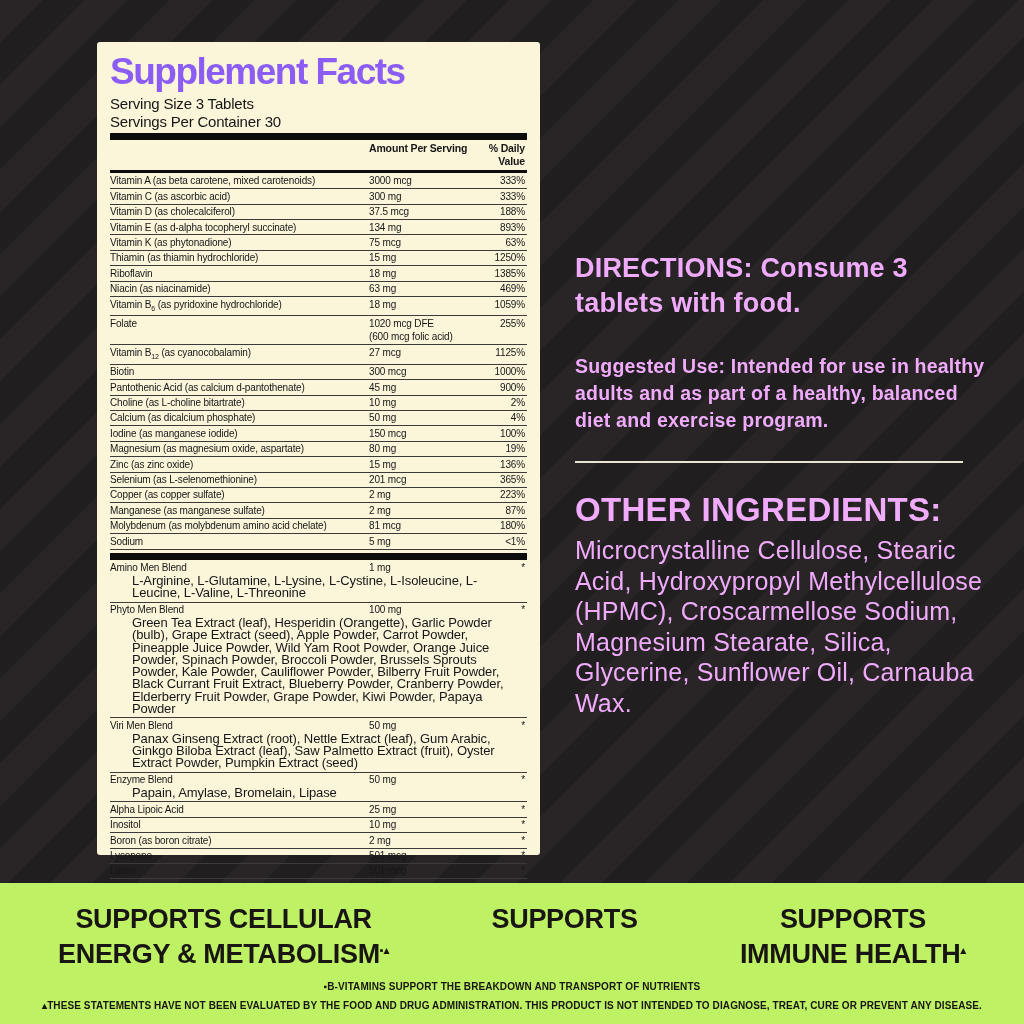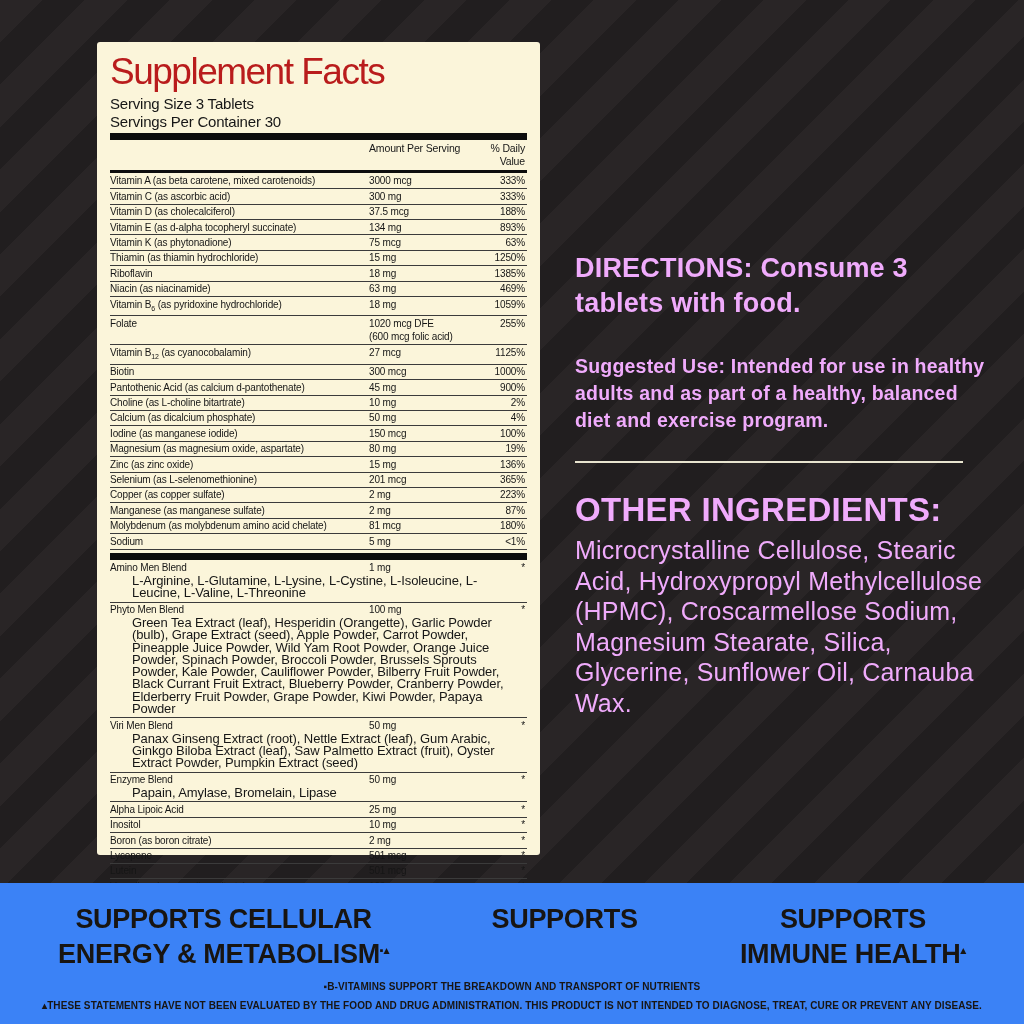--- a/index.html
+++ b/index.html
@@ -8,33 +8,33 @@
     font-family:"Liberation Sans",sans-serif;
     background-color:#211E1F;
     background-image:repeating-linear-gradient(135deg,#292526 0px,#292526 30px,#211E1F 30px,#211E1F 60px);
   }
   
   .panel{
     position:absolute;left:97px;top:42px;width:443px;height:813px;
     box-sizing:border-box;background:#FBF5DA;border-radius:3px;
     padding:10px 13px 6px 13px;color:#161616;
   }
-  .panel h1{margin:0;font-size:37px;font-weight:400;letter-spacing:-1.5px;color:#b91c1c;line-height:40px;}
+  .panel h1{margin:0;font-size:37px;font-weight:700;letter-spacing:-1.5px;color:#8b5cf6;line-height:40px;}
   .serv{font-size:15px;line-height:17.5px;letter-spacing:-0.2px;}
   .serv.first{margin-top:3px;}
   .bar{background:#0d0d0d;}
   .bar.thick{height:7px;margin:3px 0 1px;}
   .bar.med{height:3px;margin:1px 0 1px;}
   .frow{
     display:grid;grid-template-columns:1fr 102px 56px;align-items:start;
     font-size:10px;line-height:13.4px;letter-spacing:-0.15px;
     border-bottom:1px solid #3b3b3b;padding:0.5px 0;
   }
   .frow.header{border-bottom:none;font-size:10.5px;}
-  .frow.header .famt,.frow.header .fdv{font-weight:400;}
+  .frow.header .famt,.frow.header .fdv{font-weight:700;}
   .frow.bname{border-bottom:none;}
   .fname{white-space:nowrap;padding-right:4px;}
   .fname sub{font-size:7px;}
   .famt{text-align:left;}
   .famt2{display:block;}
   .fdv{text-align:right;padding-right:2px;}
   .bsub{
     font-size:13px;line-height:12.3px;letter-spacing:-0.1px;
     padding:0 2px 2px 22px;border-bottom:1px solid #3b3b3b;
   }
@@ -42,21 +42,21 @@
   
   .right{position:absolute;left:575px;top:251px;width:410px;color:#f0abfc;}
   .directions{margin:0 0 32px 0;font-size:27px;line-height:35px;font-weight:700;letter-spacing:0.2px;}
   .suggested{margin:0 0 27px 0;font-size:19.5px;line-height:27px;font-weight:700;letter-spacing:0.2px;}
   .divider{border:none;border-top:2px solid #E8E4CF;width:388px;margin:0 0 28px 0;}
   .other-h{margin:0 0 6px 0;font-size:33px;font-weight:800;letter-spacing:0.3px;}
   .other-t{margin:0;font-size:25px;line-height:30.5px;font-weight:400;letter-spacing:0.2px;}
   
   .banner{
     position:absolute;left:0;top:883px;width:1024px;height:141px;
-    background:#3b82f6;color:#181512;box-sizing:border-box;padding-top:21px;
+    background:#bef264;color:#181512;box-sizing:border-box;padding-top:21px;
   }
   .claims{display:flex;justify-content:space-between;padding:0 58px;}
   .claim{text-align:center;font-size:27px;line-height:31px;font-weight:800;letter-spacing:-0.3px;}
   .claim .sup{font-size:11px;vertical-align:9px;letter-spacing:0;}
   .note{
     text-align:center;font-size:10px;line-height:16px;font-weight:700;
     letter-spacing:0.1px;margin-top:3px;
   }
   .note.firstnote{margin-top:9px;}
 </style>

